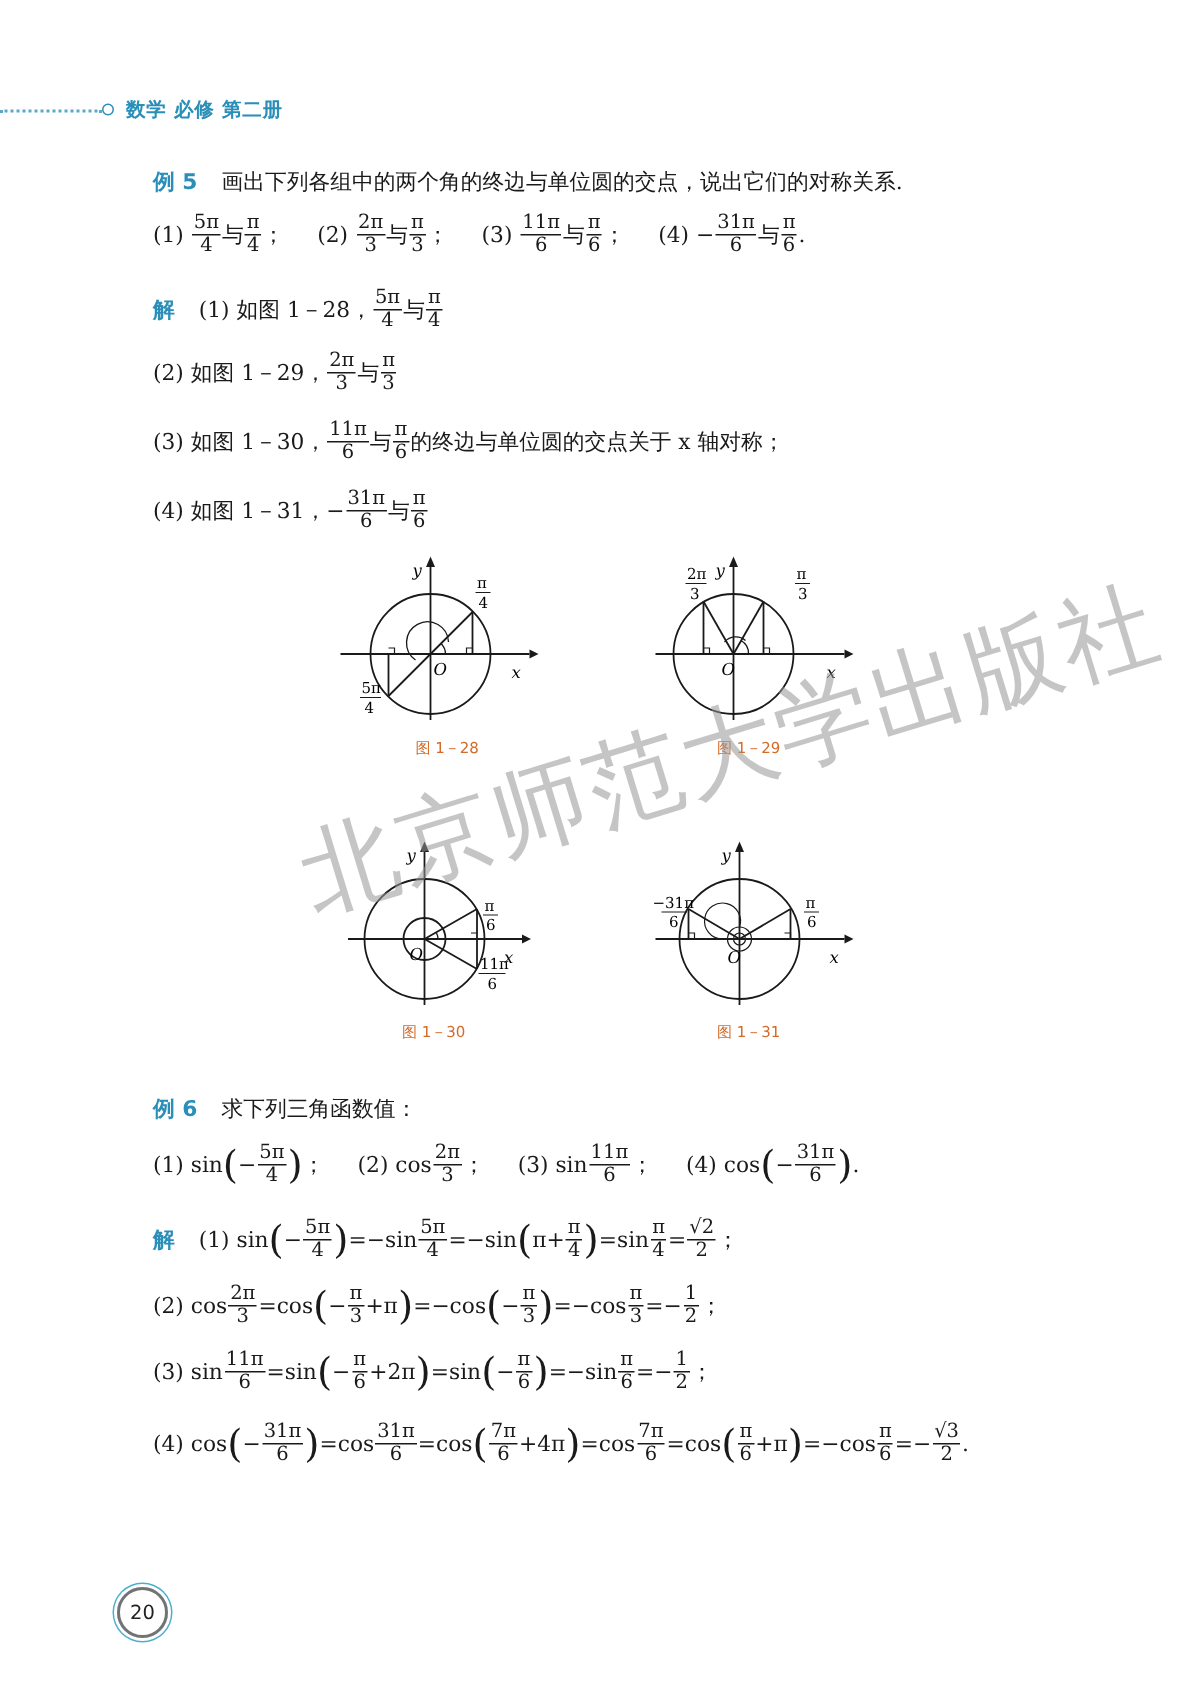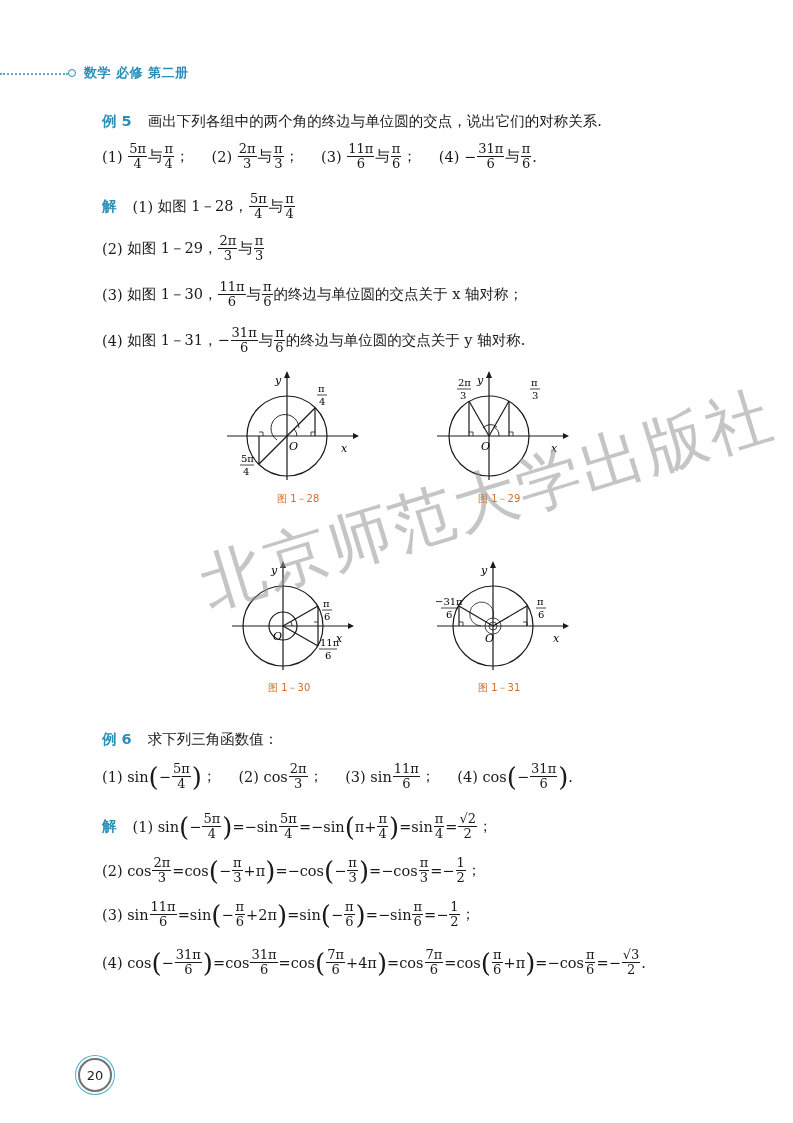--- a/index.html
+++ b/index.html
@@ -133,21 +133,20 @@
   <span>如图 1－31，−</span>
   <span class="frac">
       <span class="n">31π</span>
       <span class="d">6</span>
     </span>
   <span>与</span>
   <span class="frac">
       <span class="n">π</span>
       <span class="d">6</span>
     </span>
-  <span>的终边与单位圆的交点关于 y 轴对称.</span>
 </div>
 
 <svg class="fig" style="left:225px; top:370px;" width="140" height="115" viewBox="0 0 140 115">
   <g stroke="#1a1a1a" fill="none" stroke-width="1.2">
     <line x1="2" y1="66" x2="128" y2="66"></line>
     <line x1="62" y1="110" x2="62" y2="6"></line>
     <circle cx="62" cy="66" r="40"></circle>
     <line x1="34" y1="94" x2="90" y2="38"></line>
     <line x1="90" y1="38" x2="90" y2="66"></line>
     <line x1="34" y1="94" x2="34" y2="66"></line>

